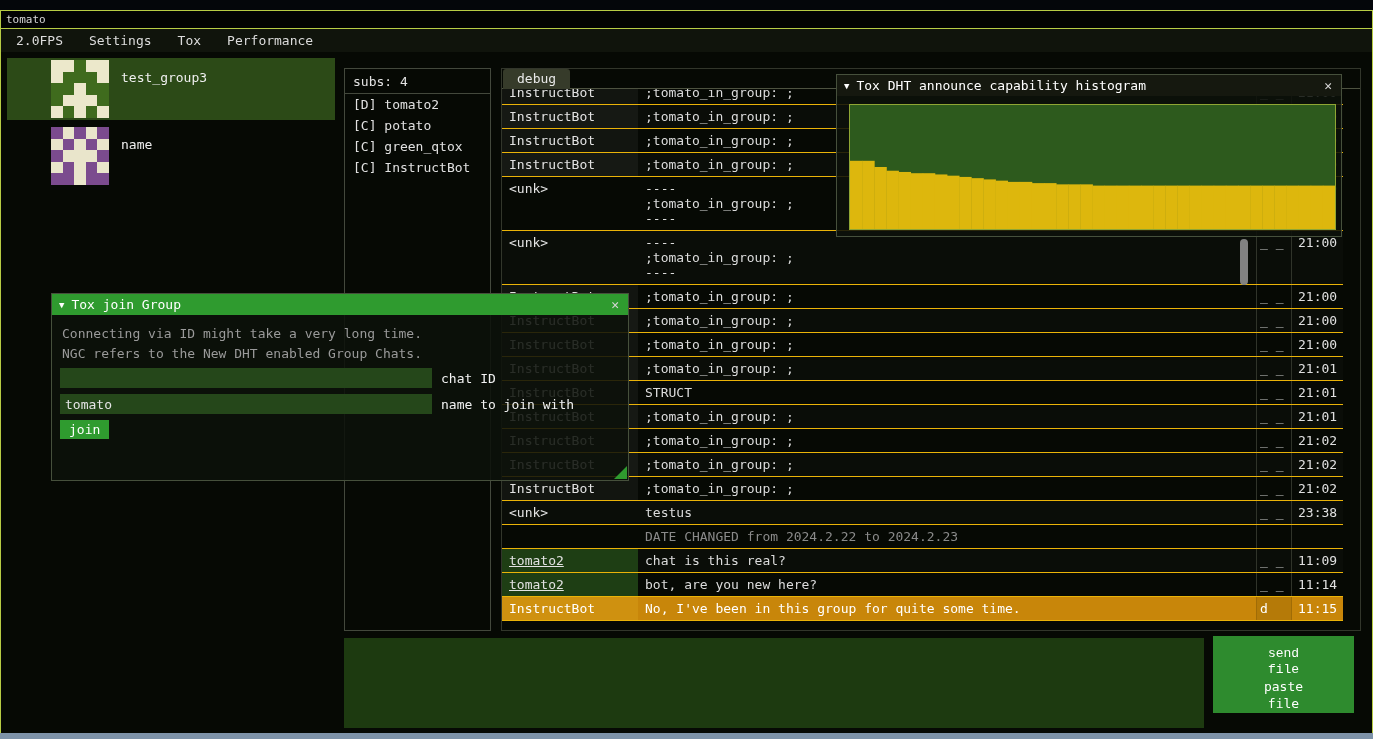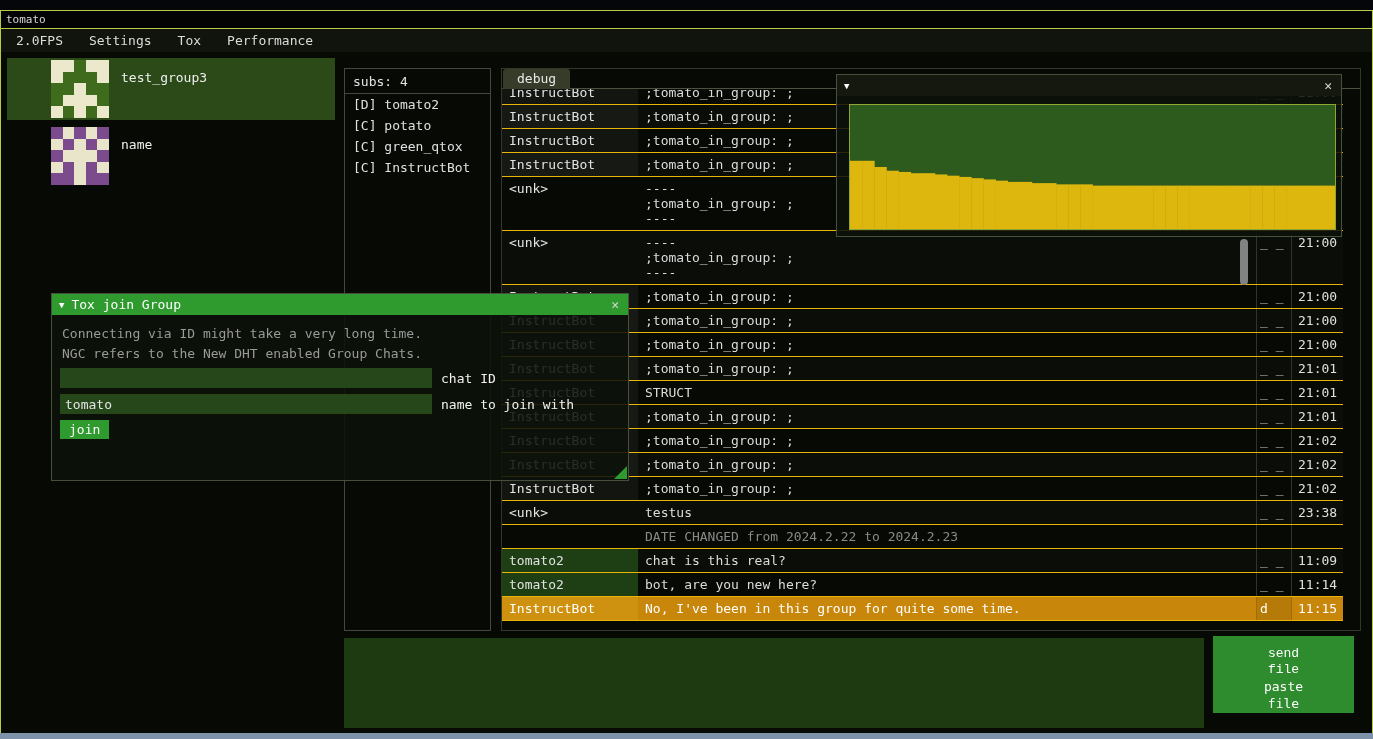--- a/index.html
+++ b/index.html
@@ -33,21 +33,21 @@
   .tabbar { position:absolute; left:0; top:0; right:0; height:20px; border-bottom:1px solid #4d5240; }
   .tab { display:inline-block; margin-left:1px; padding:2px 14px 3px 14px; background:#363b2a;
          color:#e8e8e8; border-radius:3px 3px 0 0; height:20px; }
   .chat-viewport { position:absolute; left:0; top:20px; width:858px; height:541px; overflow:hidden; }
   .chat-rows { position:relative; margin-top:-8px; }
   .chat-row { display:flex; align-items:stretch; width:841px; border-bottom:1px solid #eab308; }
   .chat-row:nth-child(even) { background:rgba(255,255,255,0.018); }
   .cell { padding:4px 7px; line-height:15px; }
   .cell-sender { width:136px; flex:none; white-space:nowrap; overflow:hidden; }
   .sender-dim { background:rgba(255,255,255,0.05); }
-  .sender-green { background:#1e3e14; }
+  .sender-green { background:#1e3e14;text-decoration:underline; }
   .cell-msg { width:618px; flex:none; white-space:pre-line; color:#dcdcdc; }
   .cell-flags { width:35px; flex:none; border-left:1px solid #30342a; padding:4px 3px; color:#c8c8c8; white-space:nowrap; }
   .cell-time { width:52px; flex:none; border-left:1px solid #30342a; padding:4px 4px 4px 6px; color:#e0e0e0; }
   .date-row .cell-msg { color:#8a8a8a; }
   .row-orange, .row-orange:nth-child(even) { background:#c8860a; }
   .row-orange .cell-sender { background:#cf9110; color:#fff; }
   .row-orange .cell-msg { color:#fff; }
   .row-orange .cell-flags { background:#b57a08; color:#fff; border-left-color:#a06c06; }
   .row-orange .cell-time { color:#fff; border-left-color:#a06c06; }
   .chat-scrollbar { position:absolute; left:1239px; top:228px; width:8px; height:46px;
@@ -313,20 +313,21 @@
 
     <textarea class="composer-input" value="" style=""></textarea>
     <button class="bigbtn btn-send">send
 file</button>
     <button class="bigbtn btn-paste">paste
 file</button>
 
     <div class="floatwin hist-window">
       <div class="fw-titlebar">
         <span class="fw-arrow">▼</span>
+        <span>Tox DHT announce capability histogram</span>
         <span class="fw-close">✕</span>
       </div>
       <div class="plot-frame">
         <svg viewBox="0 0 485 124" preserveAspectRatio="none">
             <rect x="0.00" y="55.80" width="12.53" height="68.20" fill="#ddb70d"></rect>
             <rect x="12.13" y="55.80" width="12.53" height="68.20" fill="#ddb70d"></rect>
             <rect x="24.25" y="62.00" width="12.53" height="62.00" fill="#ddb70d"></rect>
             <rect x="36.38" y="65.72" width="12.53" height="58.28" fill="#ddb70d"></rect>
             <rect x="48.50" y="66.96" width="12.53" height="57.04" fill="#ddb70d"></rect>
             <rect x="60.63" y="68.20" width="12.53" height="55.80" fill="#ddb70d"></rect>

